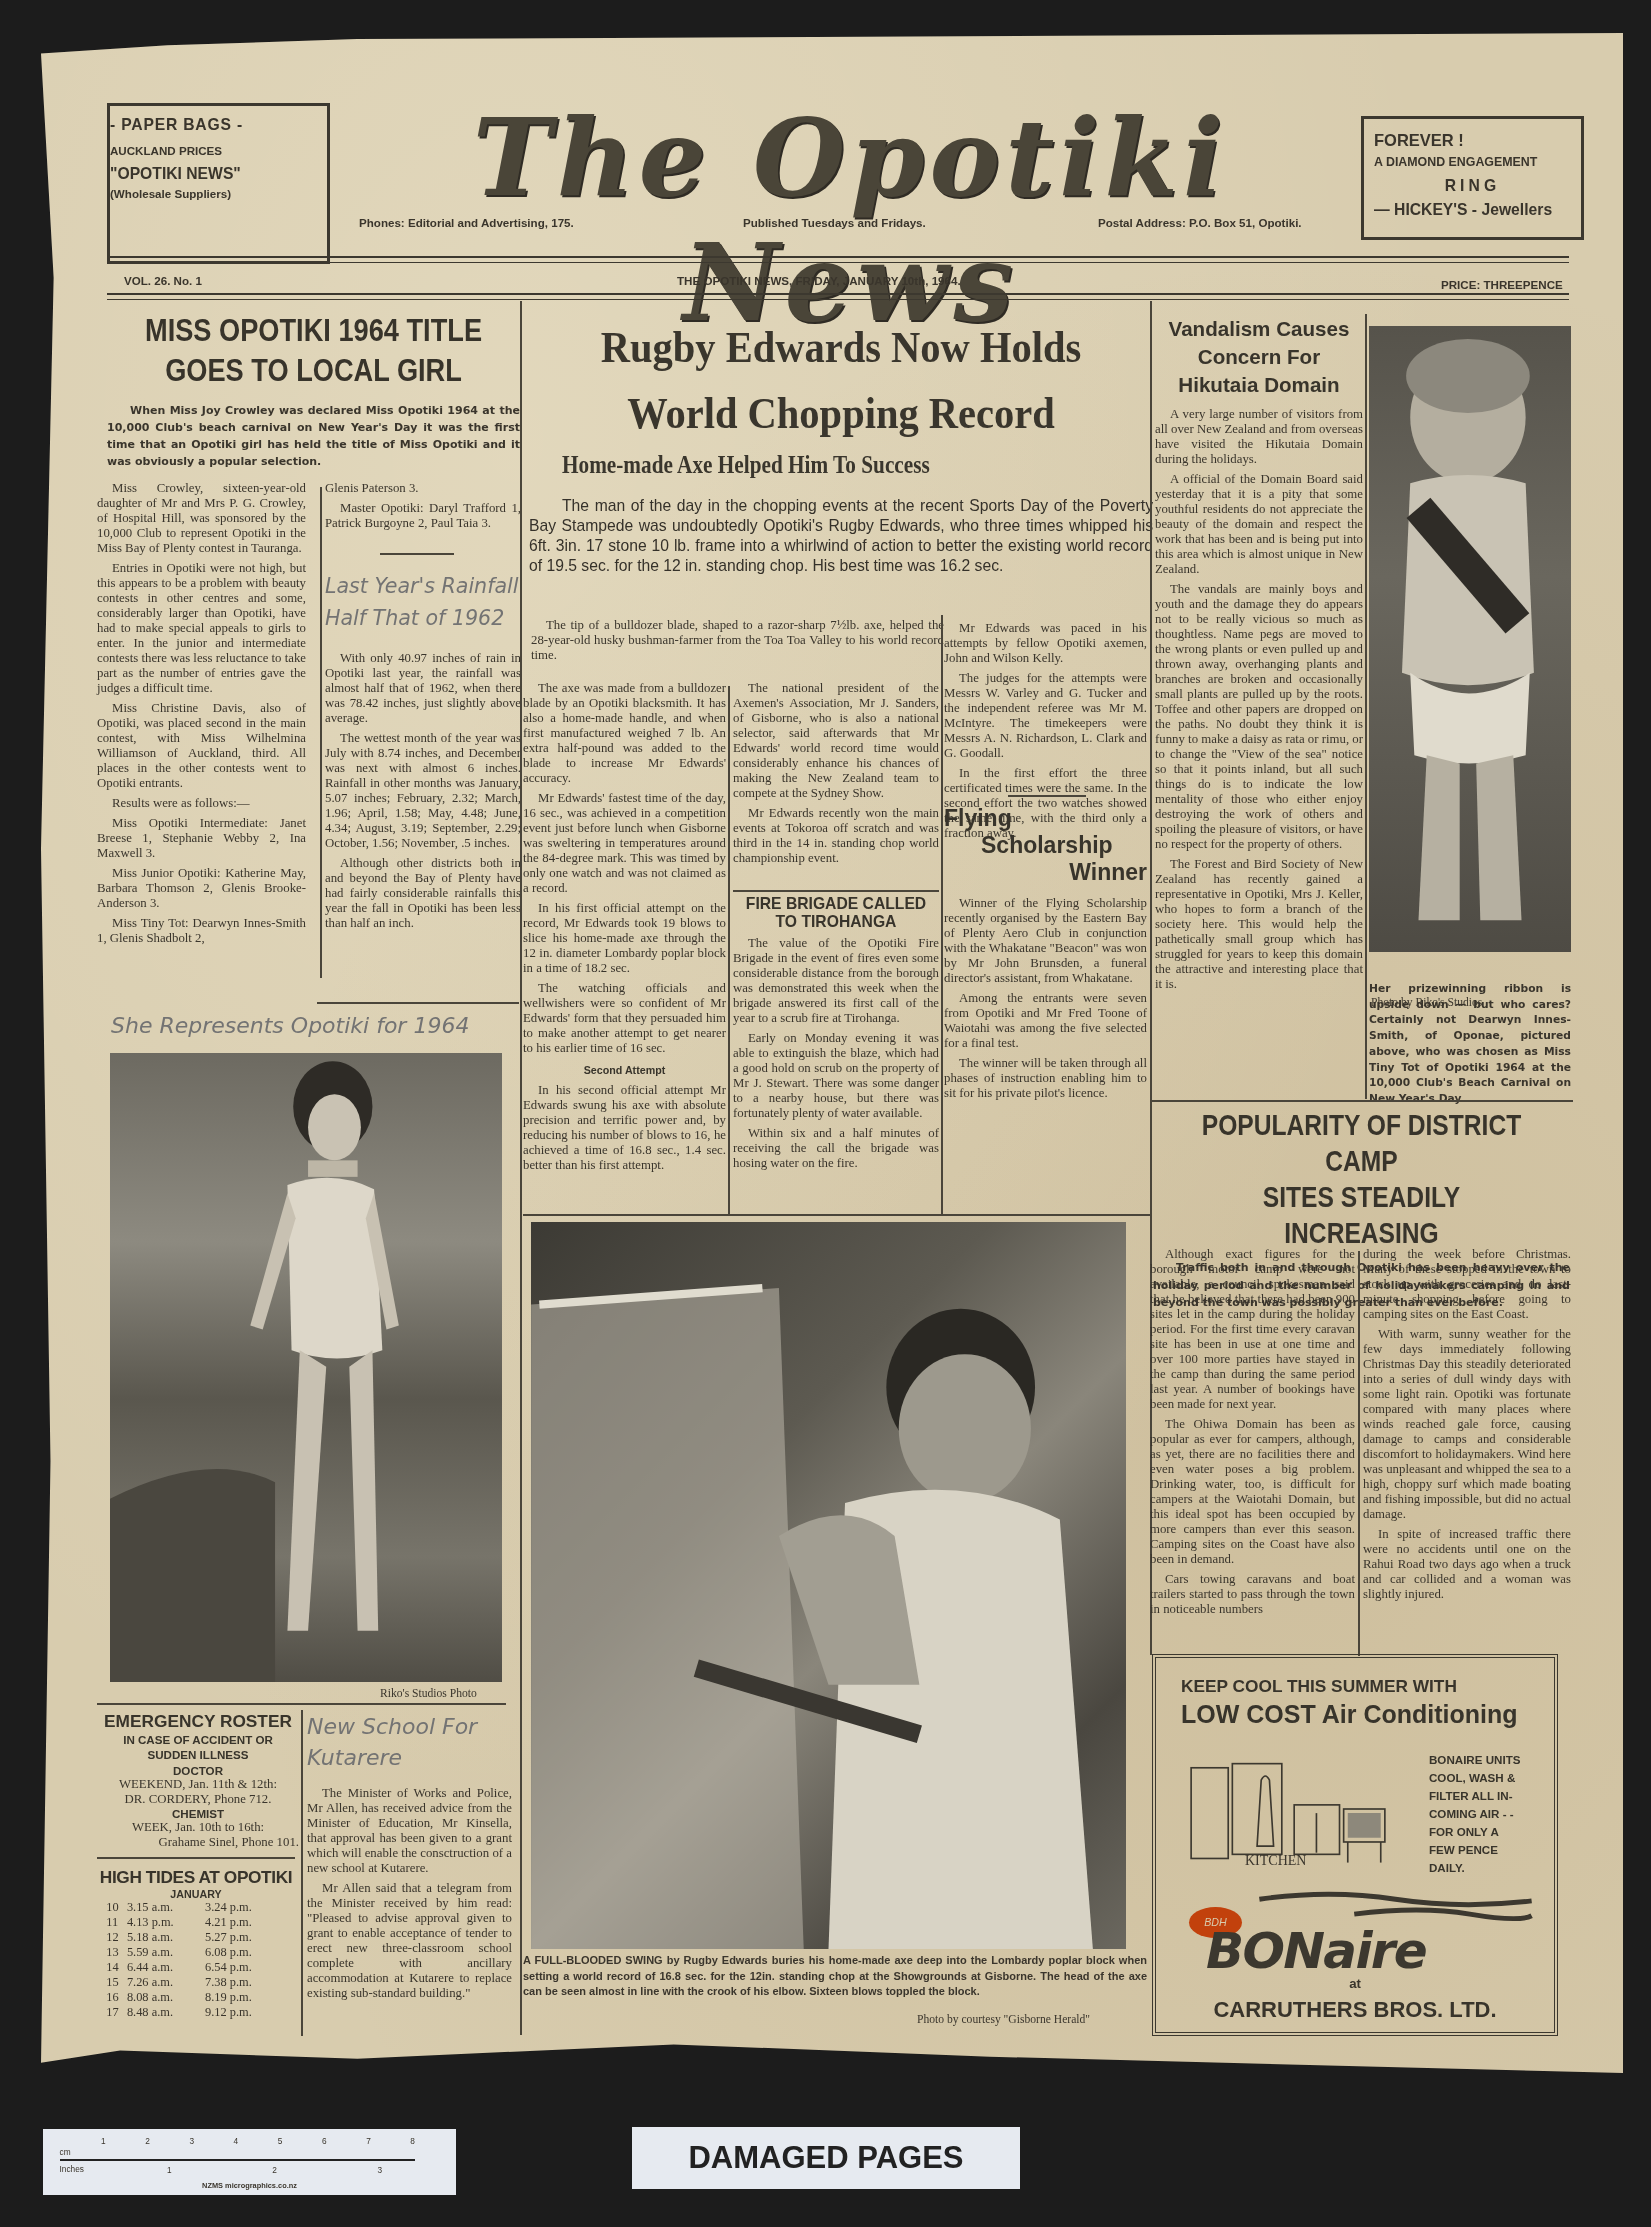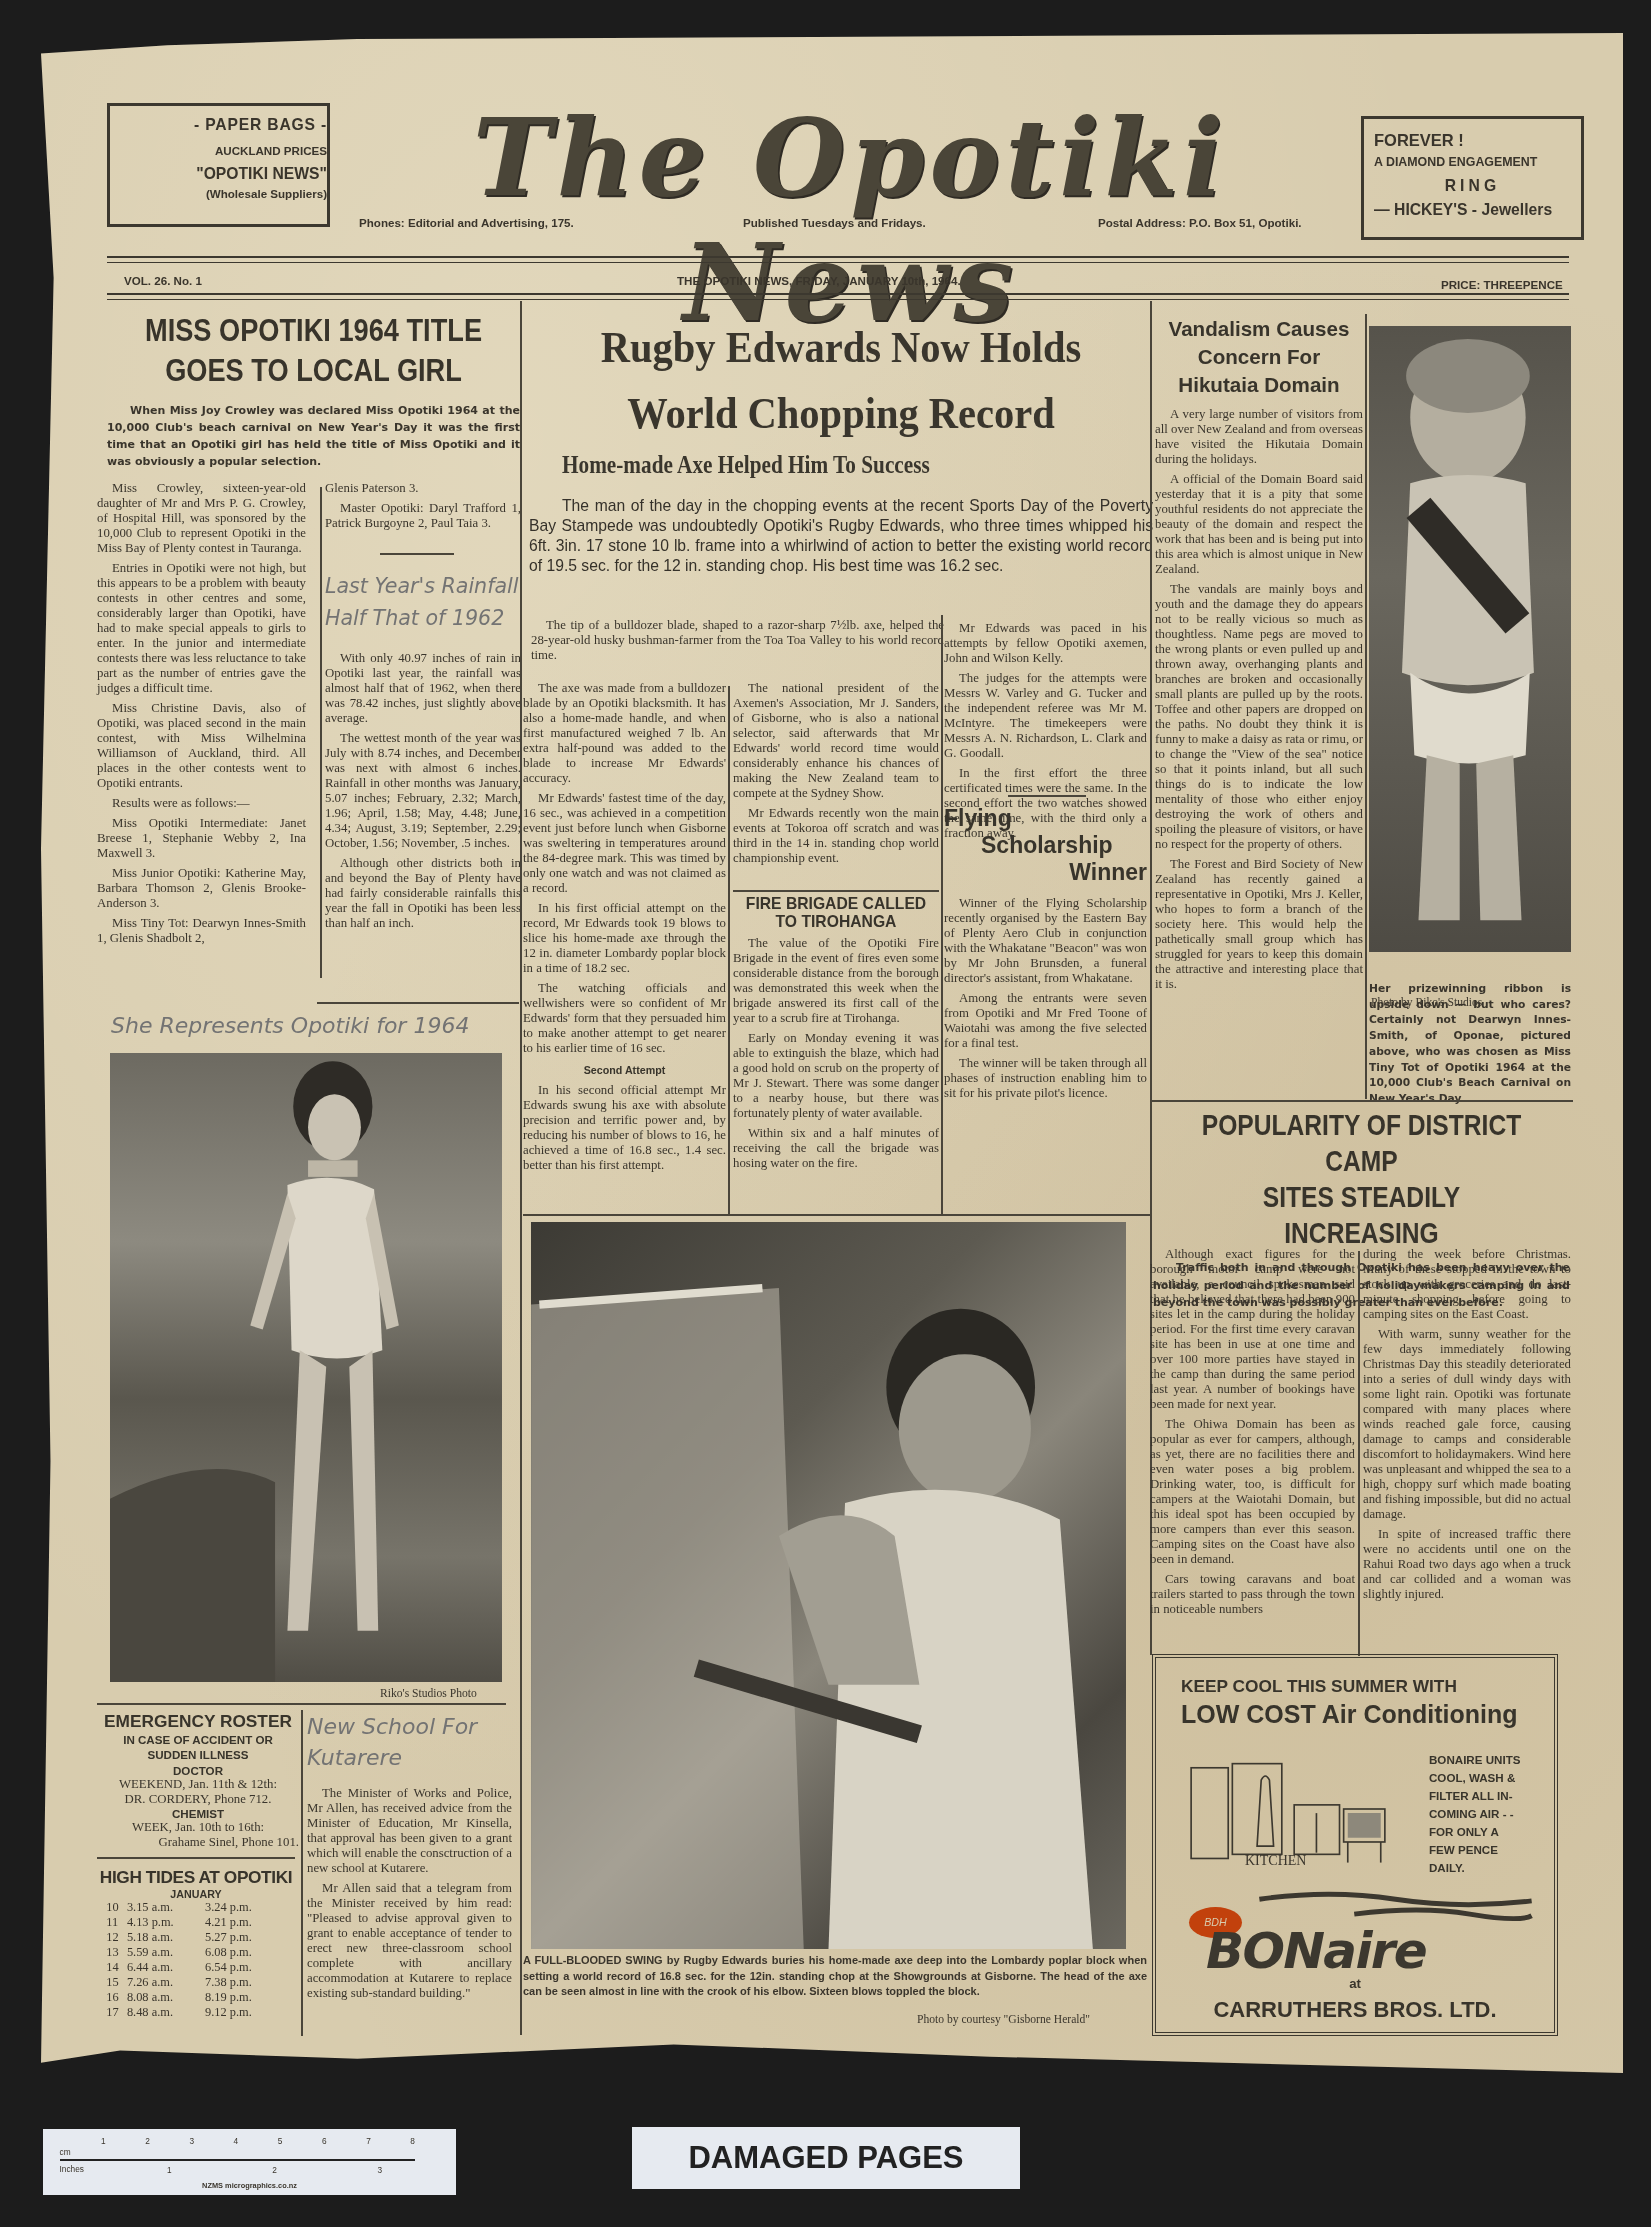--- a/index.html
+++ b/index.html
@@ -12,21 +12,21 @@
     background-image:
       radial-gradient(ellipse at 30% 20%, rgba(255,250,230,0.25), transparent 60%),
       radial-gradient(ellipse at 80% 70%, rgba(160,130,80,0.18), transparent 60%);
     clip-path: polygon(0 1%, 8% 0.6%, 20% 0.3%, 100% 0, 100% 100%, 60% 99.2%, 40% 98.6%, 20% 99.3%, 5% 98.9%, 0 99.5%, 0.6% 70%, 0 40%, 0.8% 12%);
   }
 
   .abs { position: absolute; }
   .box { border: 3.3px solid #3c382f; }
 
   
-  .ad-left { left: 107px; top: 103px; width: 223px; height: 124px; text-align: right; font-family: "Liberation Sans", sans-serif; font-weight: bold; padding-top: 10px; }
+  .ad-left { left: 107px; top: 103px; width: 223px; height: 161px; text-align: left; font-family: "Liberation Sans", sans-serif; font-weight: bold; padding-top: 10px; }
   .ad-left .l1 { font-size: 15.7px; letter-spacing: 0.8px; }
   .ad-left .l2 { font-size: 11.6px; margin-top: 10px; }
   .ad-left .l3 { font-size: 15.7px; margin-top: 8.3px; }
   .ad-left .l4 { font-size: 11.6px; margin-top: 3.3px; }
 
   .ad-right { left: 1361px; top: 116px; width: 223px; height: 124px; font-family: "Liberation Sans", sans-serif; font-weight: bold; padding: 11.6px 10px; }
   .ad-right .l1 { font-size: 16.5px; }
   .ad-right .l2 { font-size: 12.4px; margin-top: 5px; }
   .ad-right .l3 { font-size: 15.7px; text-align: center; letter-spacing: 4.1px; margin-top: 8.3px; }
   .ad-right .l4 { font-size: 15.7px; margin-top: 6.6px; }

